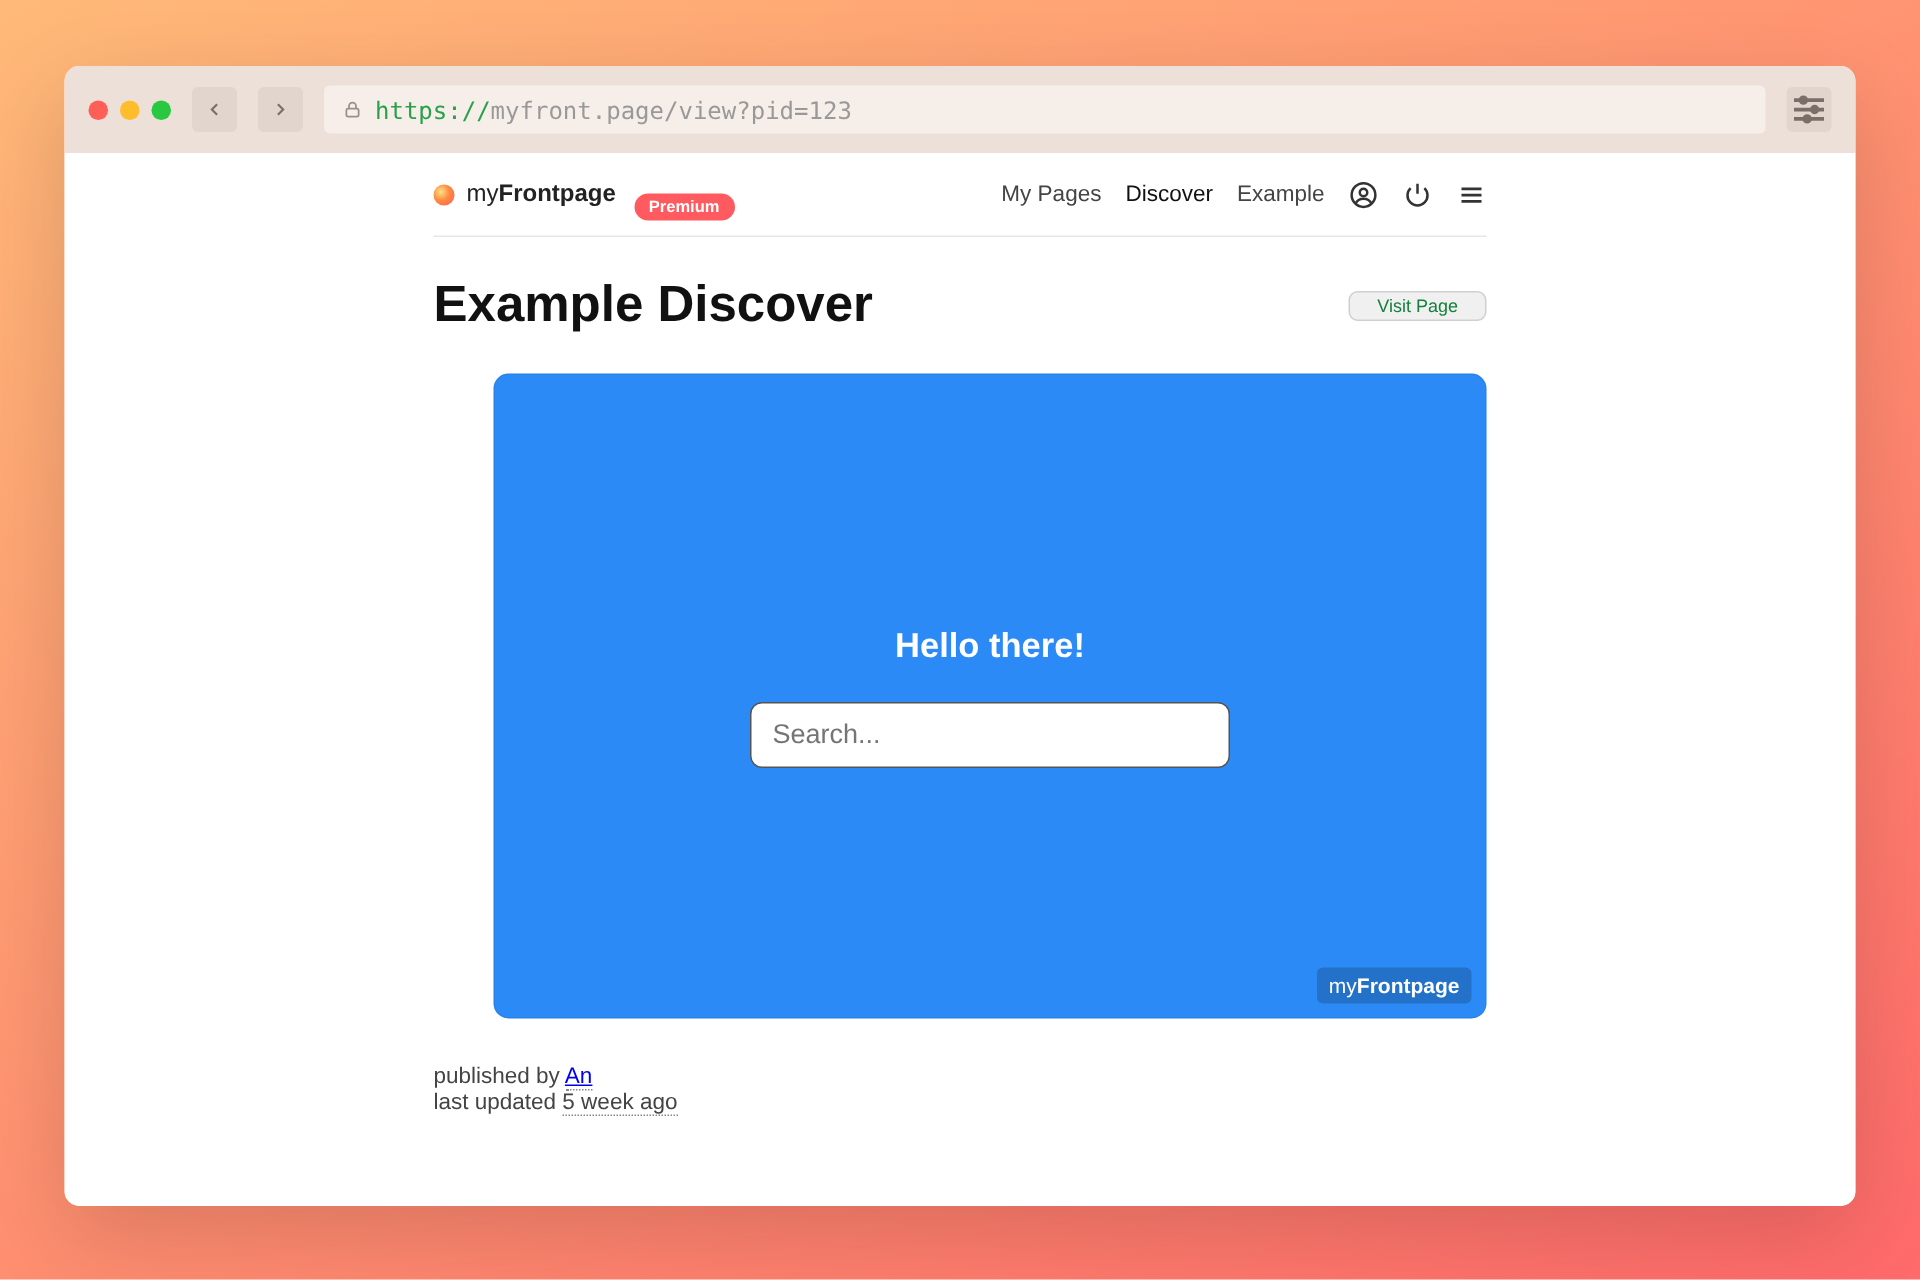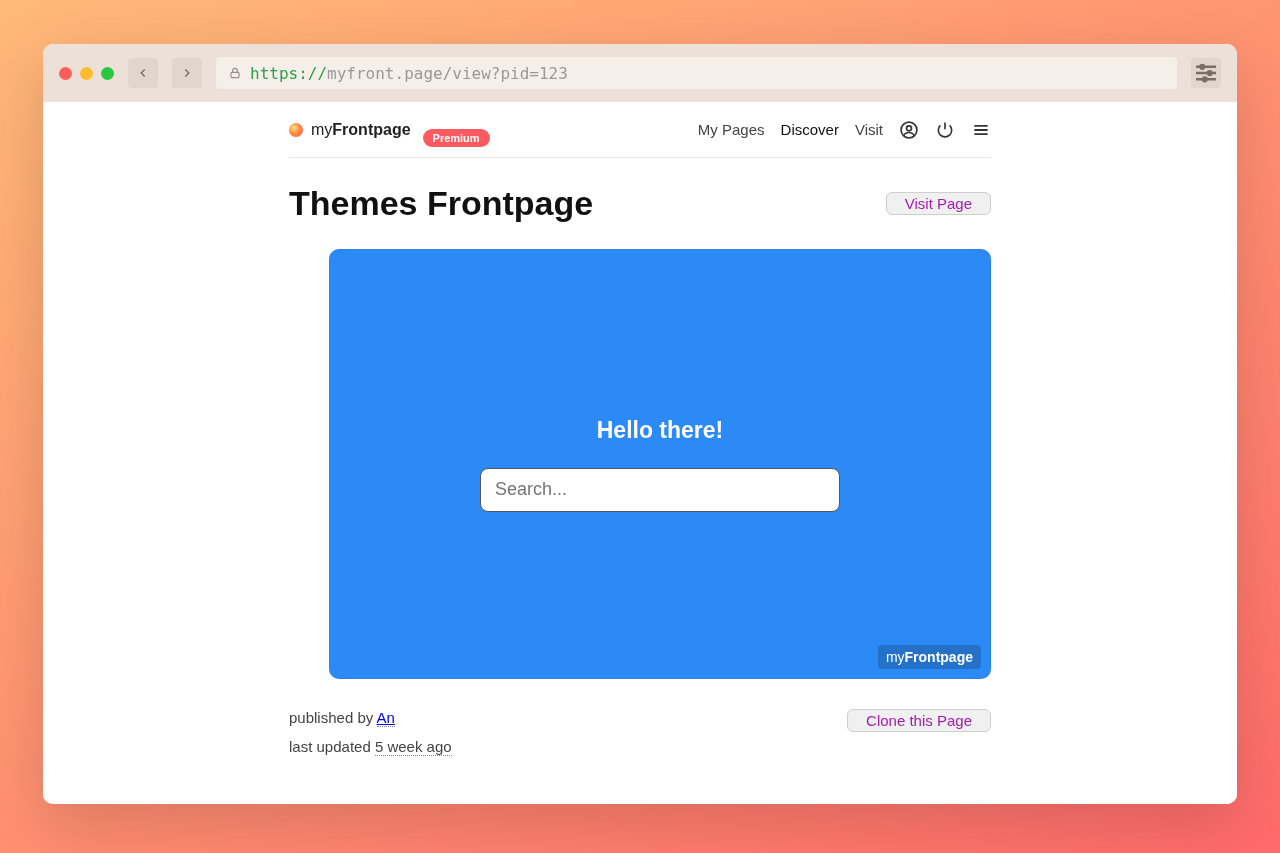--- a/index.html
+++ b/index.html
@@ -128,43 +128,43 @@
     font-weight:800;
     color:#111;
     margin:0;
   }
   .std-btn {
     margin-left:auto;
     background: var(--btn-bg);
     border:1px solid var(--btn-border);
     border-radius:6px;
     padding:2px 18px;
-    font-size:15px;
-    color:#a21caf;
+    font-size:12px;
+    color:#15803d;
     cursor:pointer;
   }
   .preview {
     margin-top:26px;
     height:430px;
     background: var(--accent-blue);
     border-radius:10px;
     position:relative;
     display:flex; flex-direction:column;
     align-items:center; justify-content:center;
     box-shadow: inset 0 0 0 1px rgba(0,0,0,.05);
     margin-left: 40px;
   }
   .preview-hello {
     color:#fff;
     font-size:23px;
     font-weight:800;
     margin-bottom:24px;
   }
   .preview-search {
-    width:360px;
+    width:320px;
     height:44px;
     border-radius:8px;
     border:1px solid #555;
     background:#fff;
     font-size:18px;
     padding:0 14px;
     color:#666;
     outline:none;
   }
   .preview-watermark {
@@ -176,21 +176,21 @@
     padding:4px 8px;
     border-radius:4px;
   }
   .preview-watermark .fp { font-weight:800; }
   .meta-row {
     margin-top:30px;
     display:flex; align-items:flex-start;
     font-size:15px;
     color:#444;
   }
-  .meta-col { display:flex; flex-direction:column; gap:12px; }
+  .meta-col { display:flex; flex-direction:column; }
   .meta-line .dotted { border-bottom:1px dotted #888; }
 </style>
 </head>
 <body>
 
 <div class="browser">
 
   <div class="chrome-bar">
     <div class="dots">
       <div class="dot red"></div>
@@ -238,21 +238,21 @@
         <div class="brand">
           <span class="brand-dot"></span>
           <span class="brand-text">
             <span>my</span><b>Frontpage</b>
           </span>
           <span class="premium-pill">Premium</span>
         </div>
         <div class="site-nav">
           <span class="item">My Pages</span>
           <span class="item active">Discover</span>
-          <span class="item">Visit</span>
+          <span class="item">Example</span>
           <span class="icon">
             <svg viewBox="0 0 24 24" fill="none" stroke="currentColor" stroke-width="2">
               <circle cx="12" cy="12" r="9.5"></circle>
                 <circle cx="12" cy="10" r="3"></circle>
                 <path d="M5.5 19c1.3-2.6 4-4 6.5-4s5.2 1.4 6.5 4"></path>
             </svg>
           </span>
           <span class="icon">
             <svg viewBox="0 0 24 24" fill="none" stroke="currentColor" stroke-width="2">
               <path d="M12 3v8"></path>
@@ -263,39 +263,38 @@
             <svg viewBox="0 0 24 24" fill="none" stroke="currentColor" stroke-width="2.2">
               <line x1="4" y1="7" x2="20" y2="7"></line>
                 <line x1="4" y1="12" x2="20" y2="12"></line>
                 <line x1="4" y1="17" x2="20" y2="17"></line>
             </svg>
           </span>
         </div>
       </div>
 
       <div class="title-row">
-        <h1 class="page-title">Themes Frontpage</h1>
+        <h1 class="page-title">Example Discover</h1>
         <button class="std-btn">Visit Page</button>
       </div>
 
       <div class="preview">
         <div class="preview-hello">Hello there!</div>
         <input class="preview-search" placeholder="Search..." style="">
         <div class="preview-watermark">
           <span>my</span><span class="fp">Frontpage</span>
         </div>
       </div>
 
       <div class="meta-row">
         <div class="meta-col">
           <div class="meta-line">
             <span>published by </span><a href="#" class="dotted">An</a>
           </div>
           <div class="meta-line">
             <span>last updated </span><span class="dotted">5 week ago</span>
           </div>
         </div>
-        <button class="std-btn">Clone this Page</button>
       </div>
 
     </div>
   </div>
 </div>
 
 </body></html>

